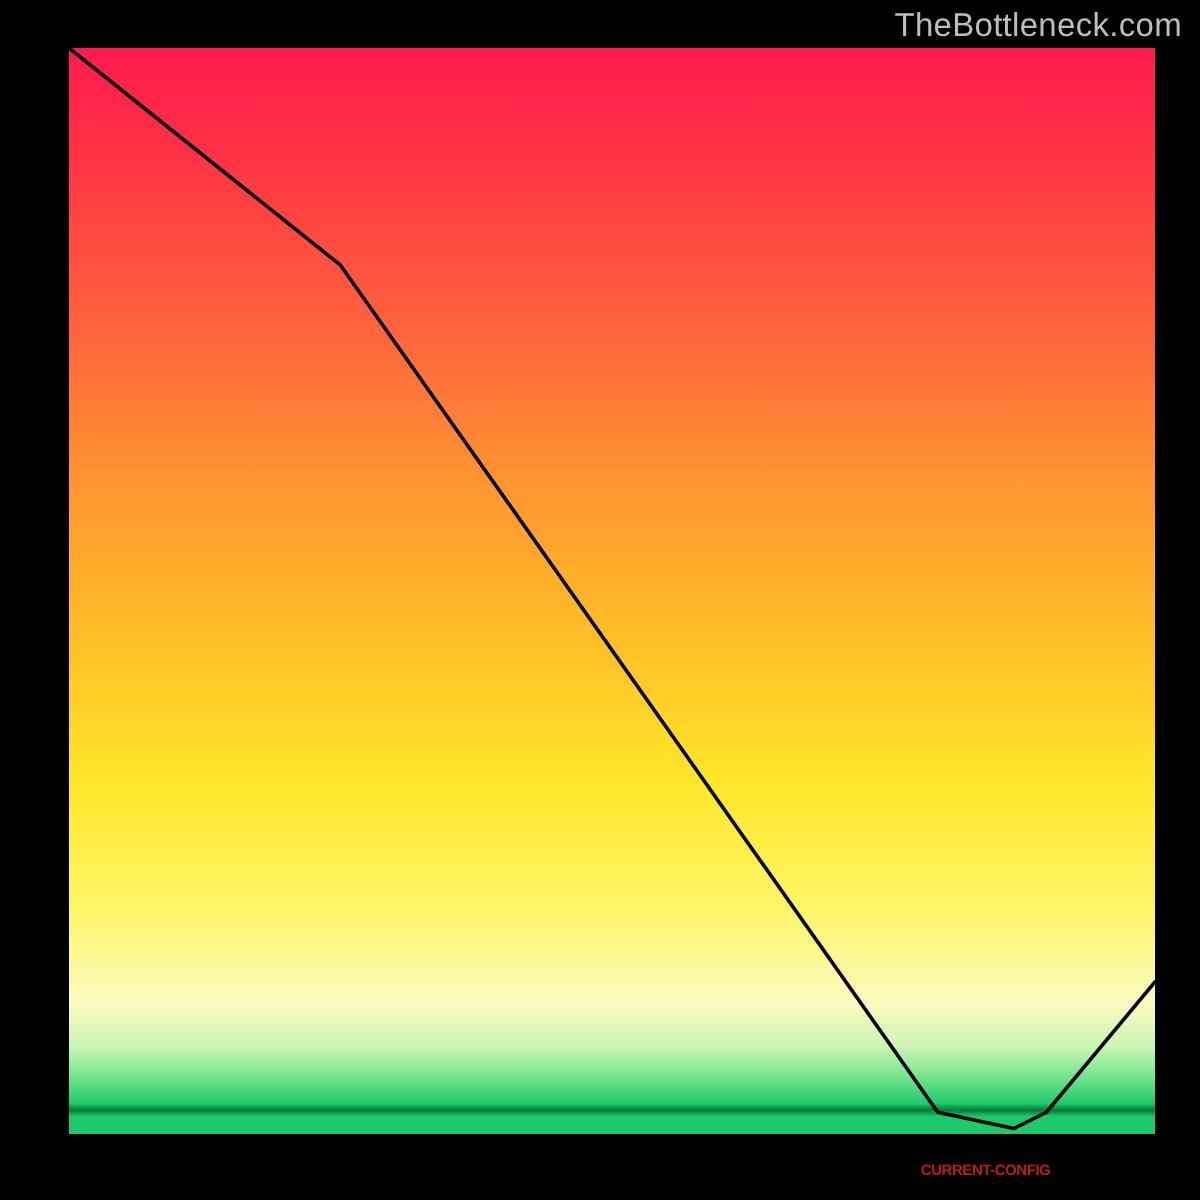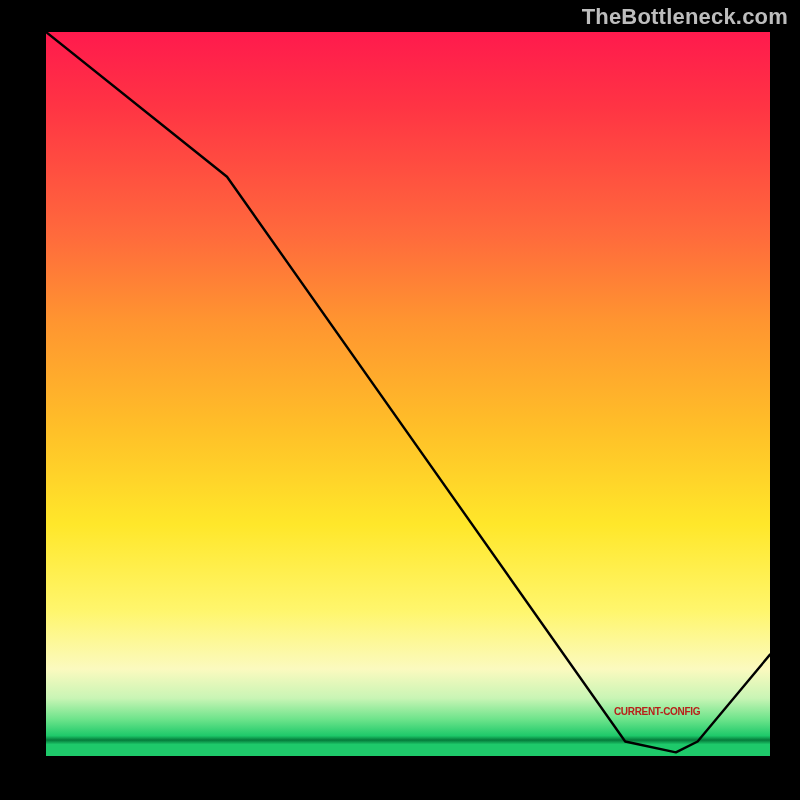--- a/index.html
+++ b/index.html
@@ -49,21 +49,21 @@
       #1ec96a 98.4%,
       #1ec96a 100%
     );
   }
   .watermark {
     position: absolute;
     top: 4px;
     right: 12px;
     color: #bdbdbd;
     font-size: 22px;
-    font-weight: 700;
+    font-weight: 400;
     letter-spacing: 0.2px;
     pointer-events: none;
   }
   .svg-line {
     position: absolute;
     left: 0;
     top: 0;
     width: 100%;
     height: 100%;
     pointer-events: none;
@@ -82,20 +82,20 @@
 
 <div class="frame">
 
   <div class="plot-outer">
     <div class="plot-inner">
 
       <svg class="svg-line" viewBox="0 0 724 724" preserveAspectRatio="none">
         <polyline id="curve-poly" fill="none" stroke="#000" stroke-width="2.4" stroke-linejoin="round" stroke-linecap="round" points="0.0,0.0 181.0,144.8 579.2,709.5 629.9,720.4 651.6,709.5 724.0,622.6"></polyline>
       </svg>
 
-      <div class="annotation" id="annot" style="left: 567.88px; top: 674px;">CURRENT-CONFIG</div>
+      <div class="annotation" id="annot" style="left: 567.88px; top: 743px;">CURRENT-CONFIG</div>
 
     </div>
   </div>
 
   <div class="watermark">TheBottleneck.com</div>
 
 </div>
 
 </body></html>

